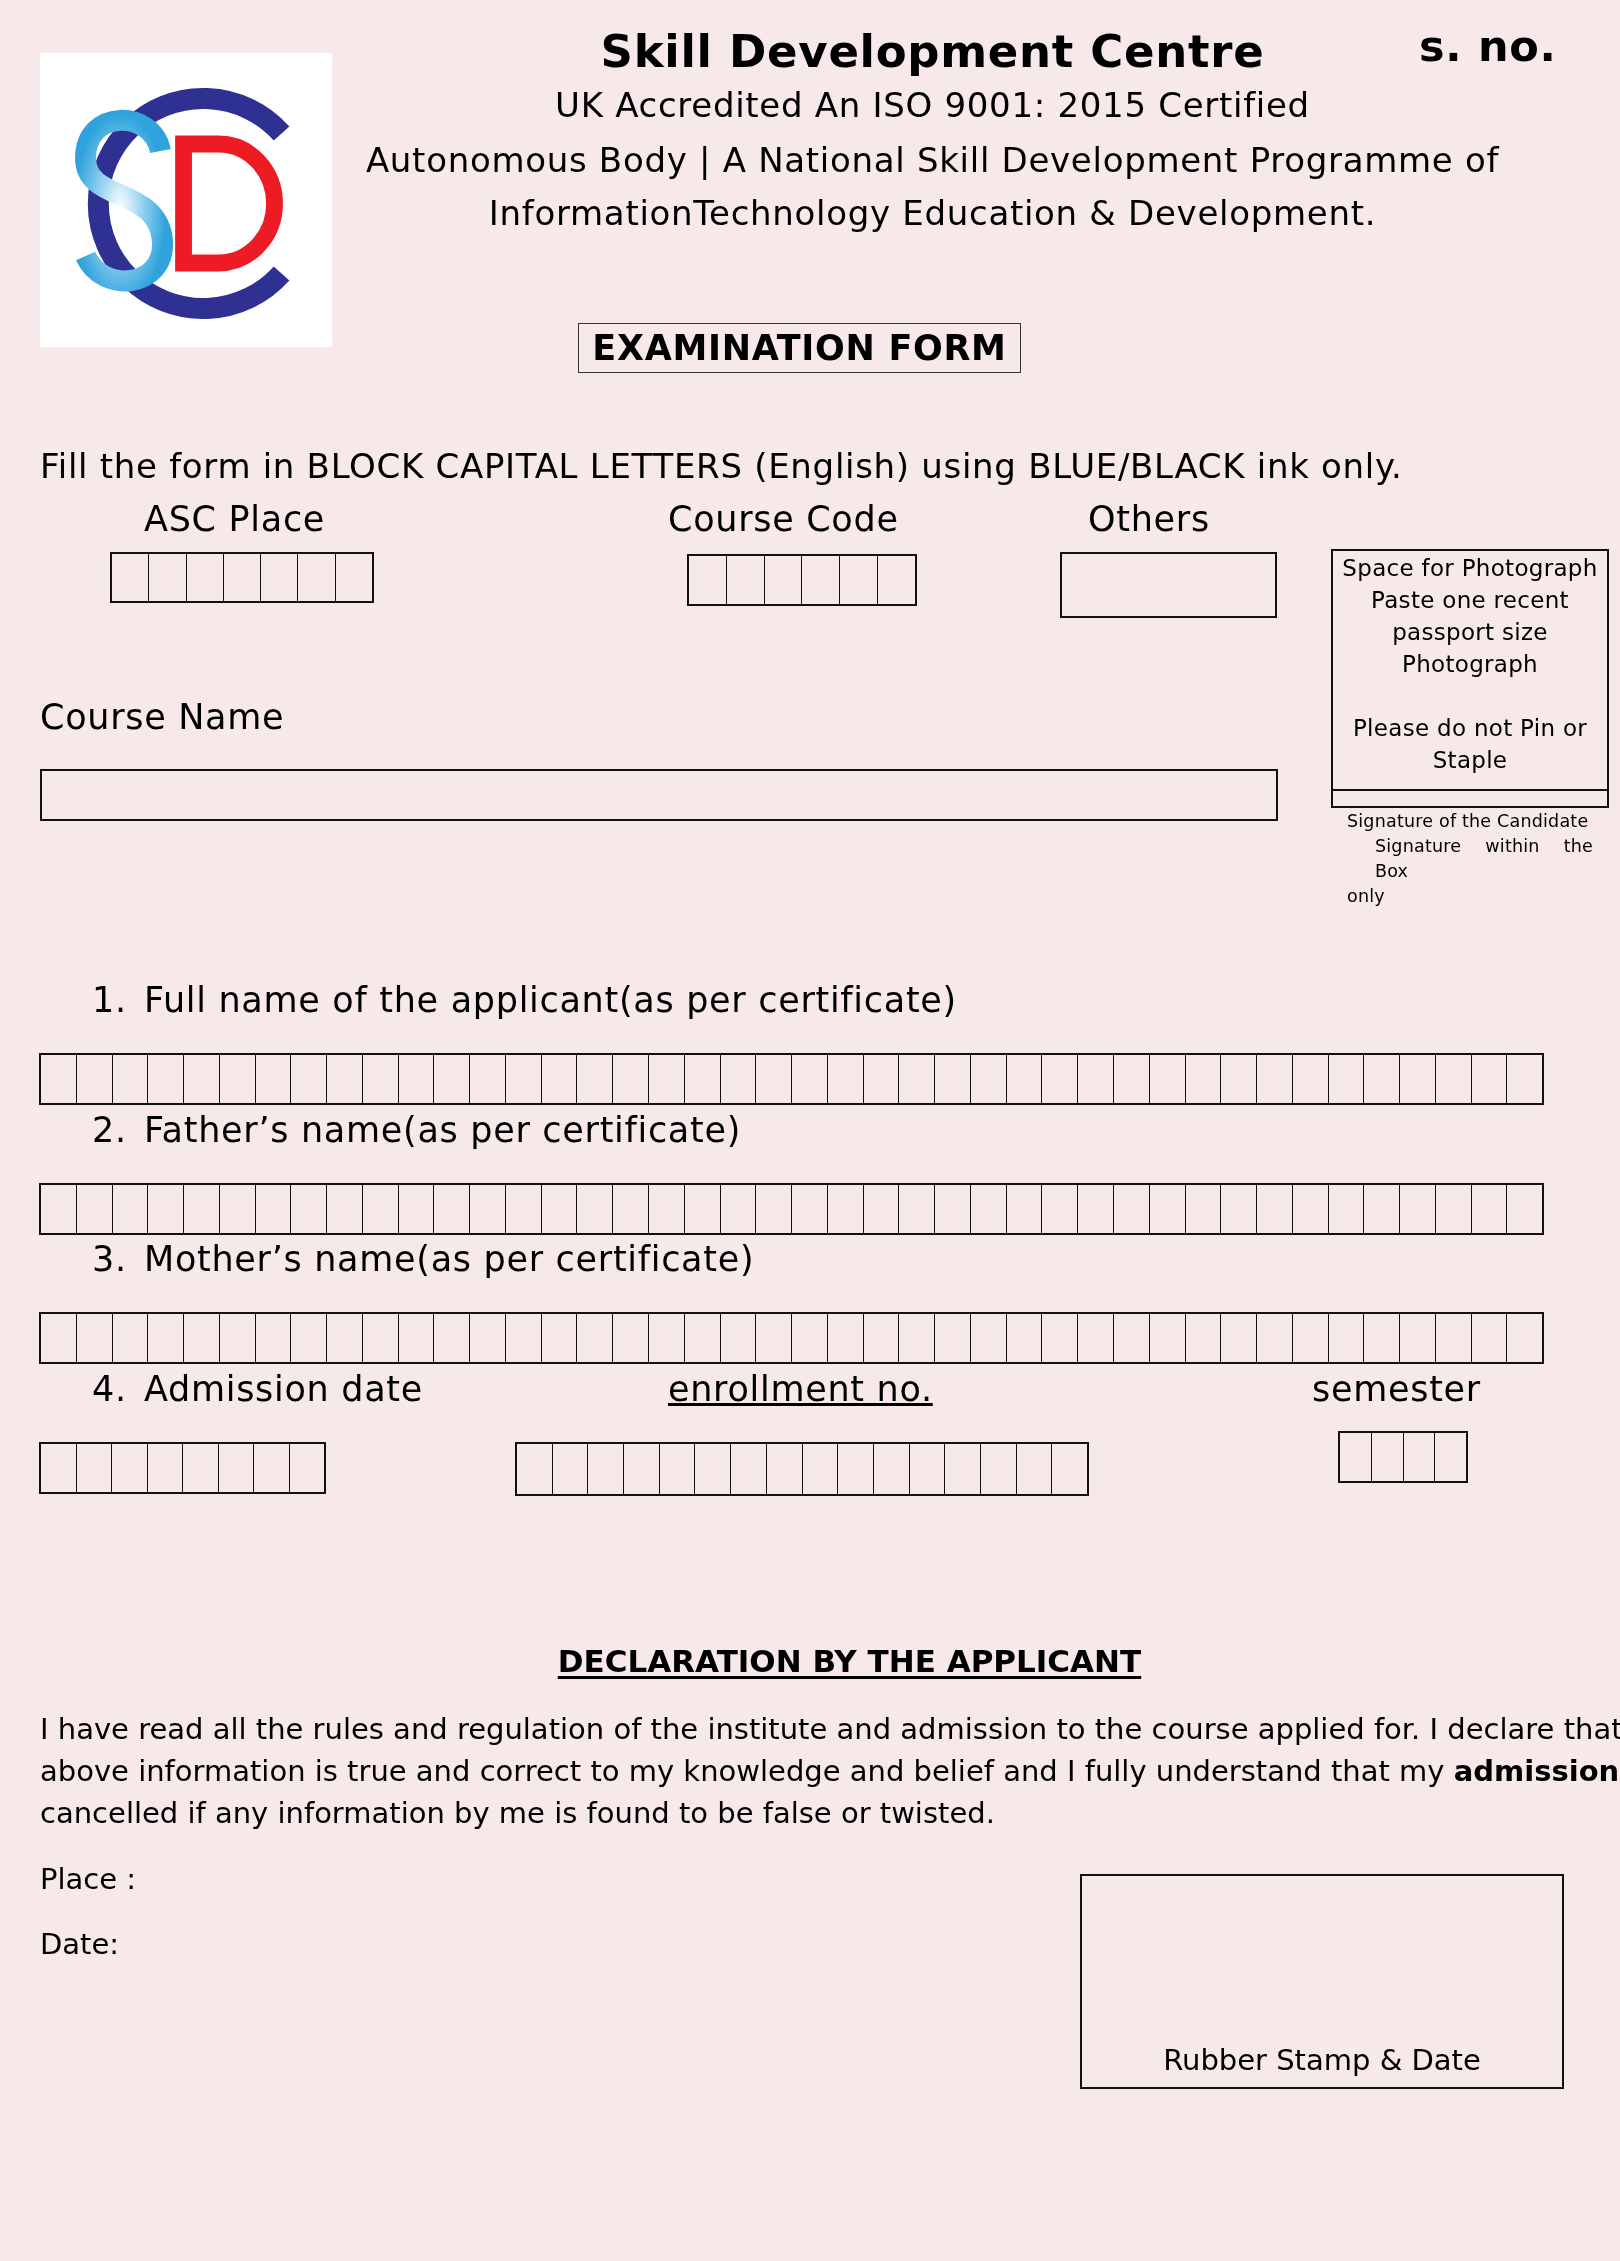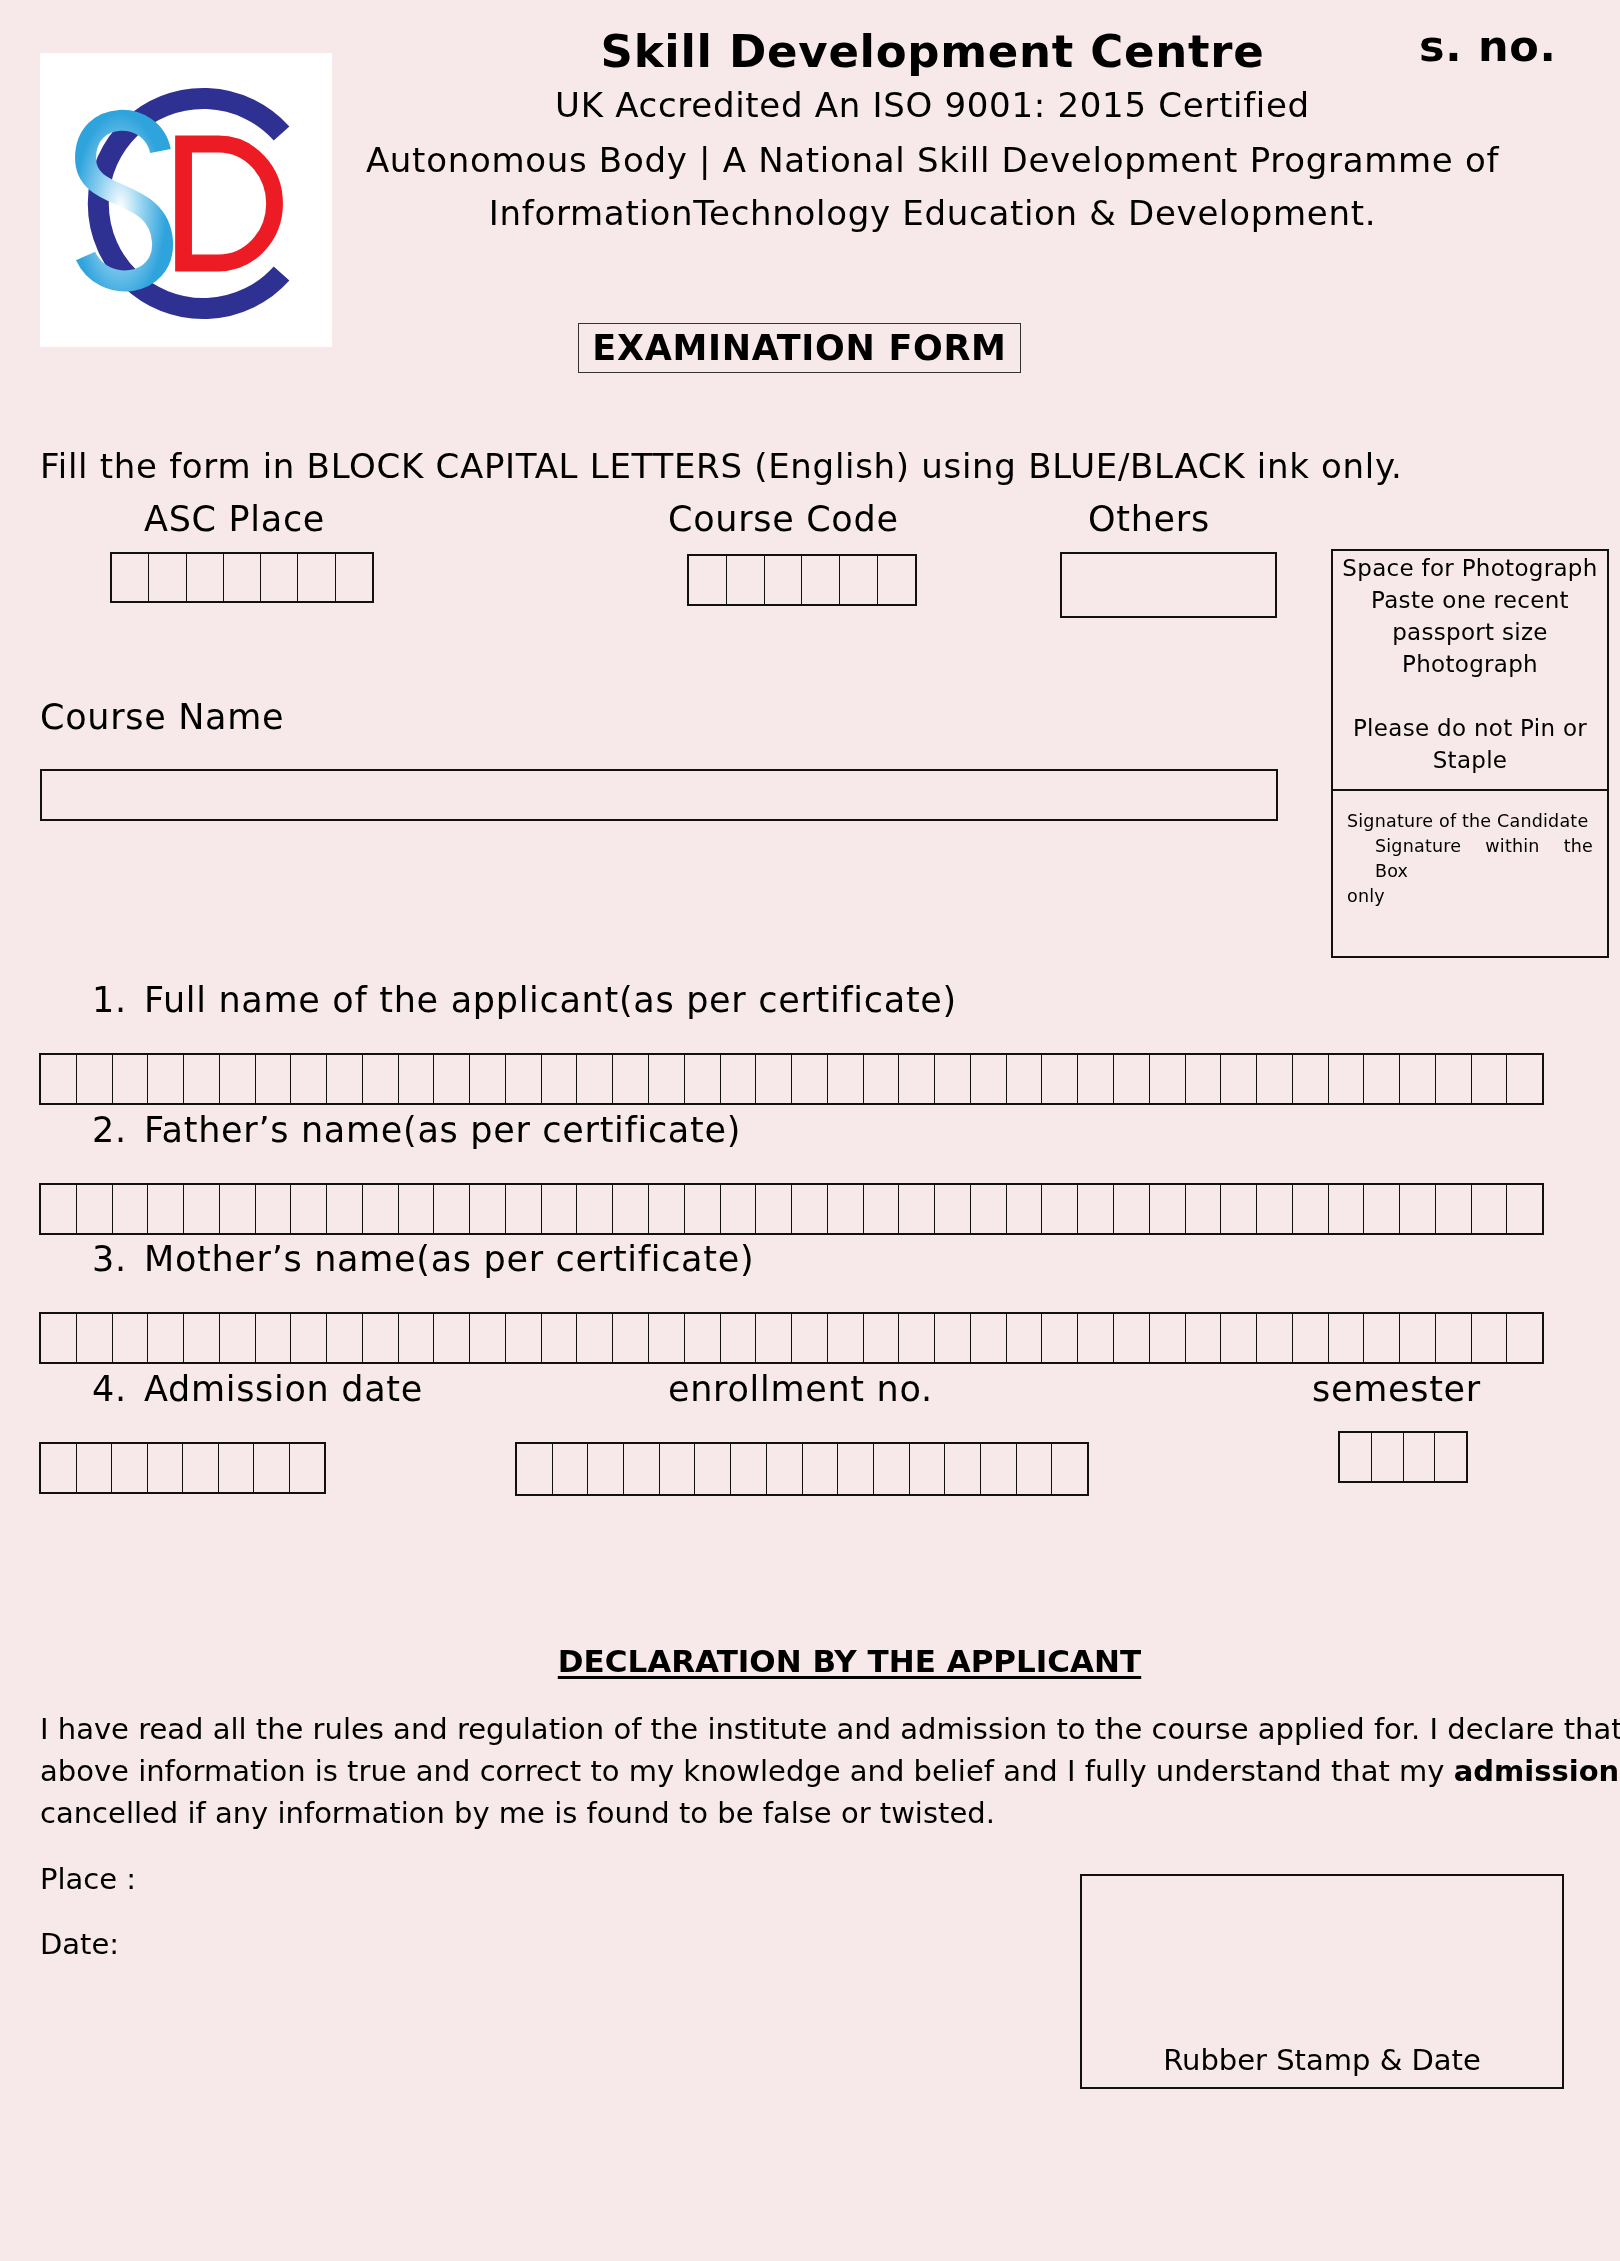--- a/index.html
+++ b/index.html
@@ -16,21 +16,21 @@
   .sub { left:336px; width:1193px; text-align:center; font-size:34px; line-height:43px; letter-spacing:0.7px; }
   .sub1 { top:84px; } .sub2 { top:139px; } .sub3 { top:192px; }
   .exam-box { left:578px; top:323px; width:443px; height:50px; border:1.4px solid #333; box-sizing:border-box;
     display:flex; align-items:center; justify-content:center; font-weight:bold; font-size:35px; letter-spacing:0.7px; }
   .instr { left:40px; top:444px; font-size:34px; line-height:45px; letter-spacing:0.7px; }
   .lbl { font-size:35px; line-height:43px; letter-spacing:0.7px; }
   .boxes { display:flex; border:2.1px solid #111; box-sizing:border-box; }
   .boxes .cell { flex:1 1 0; border-right:1.4px solid #111; }
   .boxes .cell:last-child { border-right:none; }
   .single { border:2.1px solid #111; box-sizing:border-box; }
-  .photo { left:1331px; top:549px; width:278px; height:409px; border:2.1px solid #111; box-sizing:border-box; }
+  .photo { left:1331px; top:549px; width:278px; height:259px; border:2.1px solid #111; box-sizing:border-box; }
   .photo-top { height:240px; border-bottom:2.1px solid #111; box-sizing:border-box; text-align:center; font-size:23px; line-height:32px; padding-top:1.4px; letter-spacing:0.3px; }
   .photo-sig { padding:18px 14px 0 14px; font-size:17.5px; line-height:25px; letter-spacing:0.2px; text-align:justify; }
   .decl-head { left:0; width:1603px; top:1640px; text-align:center; font-weight:bold; font-size:31px; line-height:42px;padding-left:48px; }
   .decl-head span { text-decoration:underline; text-decoration-thickness:2.8px; text-underline-offset:4.2px; }
   .decl-body { left:40px; top:1708px; width:1538px; font-size:29px; line-height:42px; white-space:nowrap; }
   .bold { font-weight:bold; }
   .place { left:40px; top:1860px; font-size:29px; line-height:39px; }
   .date { left:40px; top:1925px; font-size:29px; line-height:39px; }
   .director { left:1080px; top:1874px; width:484px; height:215px; border:2.1px solid #111; box-sizing:border-box; }
   .director-text { position:absolute; left:0; right:0; bottom:7px; text-align:center; font-size:29px; line-height:39px; }
@@ -245,21 +245,21 @@
     <div class="cell"></div>
     <div class="cell"></div>
     <div class="cell"></div>
     <div class="cell"></div>
     <div class="cell"></div>
     <div class="cell"></div>
   </div>
 
 <div class="abs lbl" style="left:92px; top:1368px;">4.</div>
 <div class="abs lbl" style="left:144px; top:1368px;">Admission date</div>
-<div class="abs lbl" style="left:668px; top:1368px;">enrollment no.</div>
+<div class="abs lbl" style="left:668px; top:1368px;text-decoration:underline;">enrollment no.</div>
 <div class="abs lbl" style="left:1312px; top:1368px;">semester</div>
 
 <div class="abs boxes" style="left:39px; top:1442px; width:287px; height:52px;">
     <div class="cell"></div>
     <div class="cell"></div>
     <div class="cell"></div>
     <div class="cell"></div>
     <div class="cell"></div>
     <div class="cell"></div>
     <div class="cell"></div>

